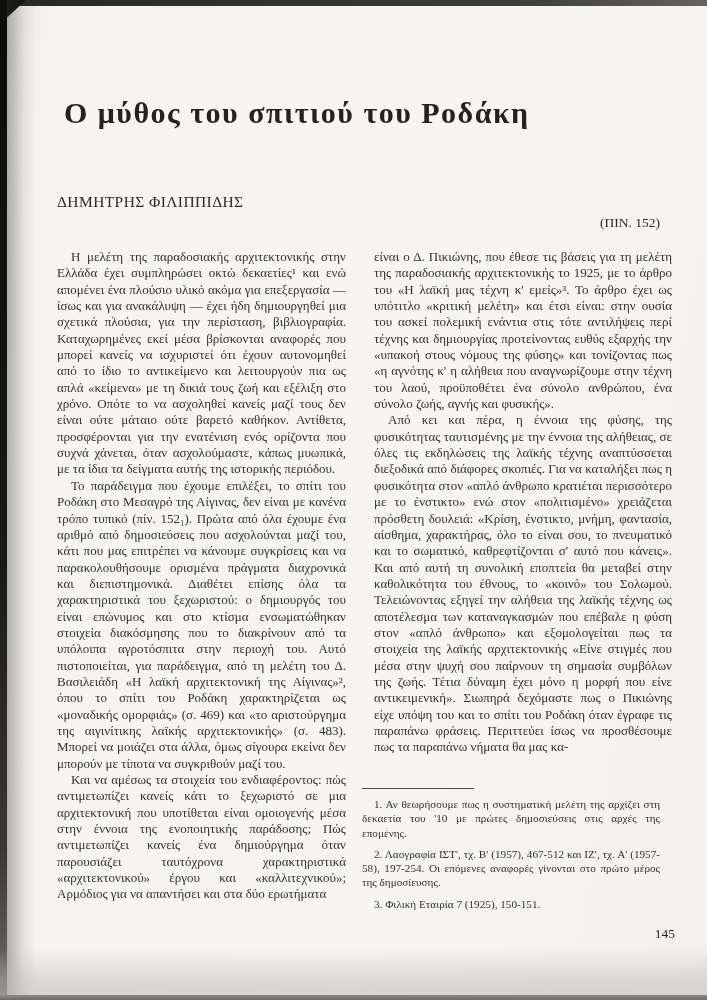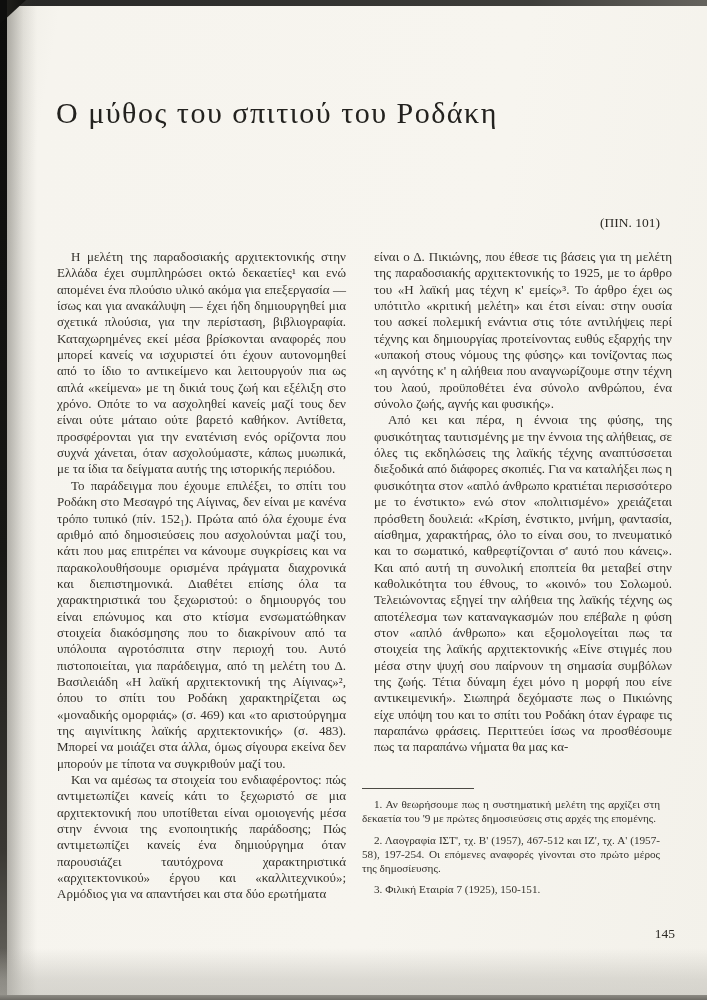--- a/index.html
+++ b/index.html
@@ -39,23 +39,23 @@
   .scan-edge-bottom {
     position: absolute; left: 0; top: 948px; width: 100%; height: 52px;
     background: linear-gradient(to bottom, rgba(186,184,177,0) 0%, rgba(186,184,177,0.45) 60%, rgba(186,184,177,0.55) 100%);
   }
   .scan-bottom-line {
     position: absolute; left: 0; top: 995px; width: 100%; height: 5px;
     background: linear-gradient(to bottom, #8d8b84, #6e6c66);
   }
   
   .title {
-    position: absolute; left: 56px; top: 96px; width: 600px;
+    position: absolute; left: 64px; top: 96px; width: 600px;
     margin: 0;
-    font-size: 30px; font-weight: normal;
+    font-size: 30px; font-weight: bold;
     letter-spacing: 1.5px;
     color: #23221f;
   }
   .author {
     position: absolute; left: 57px; top: 193px;
     font-size: 15.5px; letter-spacing: 0.4px;
     color: #2c2a25;
   }
   .plate-ref {
     position: absolute; left: 360px; top: 215px; width: 300px;
@@ -103,35 +103,36 @@
 <div class="page">
 
   <div class="scan-edge-top"></div>
   <div class="scan-edge-left"></div>
   <div class="scan-corner"></div>
   <div class="gutter-shadow"></div>
   <div class="scan-edge-bottom"></div>
   <div class="scan-bottom-line"></div>
 
   <h1 class="title">Ο μύθος του σπιτιού του Ροδάκη</h1>
-  <div class="plate-ref">(ΠΙΝ. 101)</div>
+  <div class="author">ΔΗΜΗΤΡΗΣ ΦΙΛΙΠΠΙΔΗΣ</div>
+  <div class="plate-ref">(ΠΙΝ. 152)</div>
 
   <div class="col col-left">
     <p>Η μελέτη της παραδοσιακής αρχιτεκτονικής στην Ελλάδα έχει συμπληρώσει οκτώ δεκαετίες¹ και ενώ απομένει ένα πλούσιο υλικό ακόμα για επεξεργασία — ίσως και για ανακάλυψη — έχει ήδη δημιουργηθεί μια σχετικά πλούσια, για την περίσταση, βιβλιογραφία. Καταχωρημένες εκεί μέσα βρίσκονται αναφορές που μπορεί κανείς να ισχυριστεί ότι έχουν αυτονομηθεί από το ίδιο το αντικείμενο και λειτουργούν πια ως απλά «κείμενα» με τη δικιά τους ζωή και εξέλιξη στο χρόνο. Οπότε το να ασχοληθεί κανείς μαζί τους δεν είναι ούτε μάταιο ούτε βαρετό καθήκον. Αντίθετα, προσφέρονται για την ενατένιση ενός ορίζοντα που συχνά χάνεται, όταν ασχολούμαστε, κάπως μυωπικά, με τα ίδια τα δείγματα αυτής της ιστορικής περιόδου.</p>
     <p>Το παράδειγμα που έχουμε επιλέξει, το σπίτι του Ροδάκη στο Μεσαγρό της Αίγινας, δεν είναι με κανένα τρόπο τυπικό (πίν. 152₁). Πρώτα από όλα έχουμε ένα αριθμό από δημοσιεύσεις που ασχολούνται μαζί του, κάτι που μας επιτρέπει να κάνουμε συγκρίσεις και να παρακολουθήσουμε ορισμένα πράγματα διαχρονικά και διεπιστημονικά. Διαθέτει επίσης όλα τα χαρακτηριστικά του ξεχωριστού: ο δημιουργός του είναι επώνυμος και στο κτίσμα ενσωματώθηκαν στοιχεία διακόσμησης που το διακρίνουν από τα υπόλοιπα αγροτόσπιτα στην περιοχή του. Αυτό πιστοποιείται, για παράδειγμα, από τη μελέτη του Δ. Βασιλειάδη «Η λαϊκή αρχιτεκτονική της Αίγινας»², όπου το σπίτι του Ροδάκη χαρακτηρίζεται ως «μοναδικής ομορφιάς» (σ. 469) και «το αριστούργημα της αιγινίτικης λαϊκής αρχιτεκτονικής» (σ. 483). Μπορεί να μοιάζει στα άλλα, όμως σίγουρα εκείνα δεν μπορούν με τίποτα να συγκριθούν μαζί του.</p>
     <p>Και να αμέσως τα στοιχεία του ενδιαφέροντος: πώς αντιμετωπίζει κανείς κάτι το ξεχωριστό σε μια αρχιτεκτονική που υποτίθεται είναι ομοιογενής μέσα στην έννοια της ενοποιητικής παράδοσης; Πώς αντιμετωπίζει κανείς ένα δημιούργημα όταν παρουσιάζει ταυτόχρονα χαρακτηριστικά «αρχιτεκτονικού» έργου και «καλλιτεχνικού»; Αρμόδιος για να απαντήσει και στα δύο ερωτήματα</p>
   </div>
 
   <div class="col col-right">
     <p class="no-indent">είναι ο Δ. Πικιώνης, που έθεσε τις βάσεις για τη μελέτη της παραδοσιακής αρχιτεκτονικής το 1925, με το άρθρο του «Η λαϊκή μας τέχνη κ' εμείς»³. Το άρθρο έχει ως υπότιτλο «κριτική μελέτη» και έτσι είναι: στην ουσία του ασκεί πολεμική ενάντια στις τότε αντιλήψεις περί τέχνης και δημιουργίας προτείνοντας ευθύς εξαρχής την «υπακοή στους νόμους της φύσης» και τονίζοντας πως «η αγνότης κ' η αλήθεια που αναγνωρίζουμε στην τέχνη του λαού, προϋποθέτει ένα σύνολο ανθρώπου, ένα σύνολο ζωής, αγνής και φυσικής».</p>
     <p>Από κει και πέρα, η έννοια της φύσης, της φυσικότητας ταυτισμένης με την έννοια της αλήθειας, σε όλες τις εκδηλώσεις της λαϊκής τέχνης αναπτύσσεται διεξοδικά από διάφορες σκοπιές. Για να καταλήξει πως η φυσικότητα στον «απλό άνθρωπο κρατιέται περισσότερο με το ένστικτο» ενώ στον «πολιτισμένο» χρειάζεται πρόσθετη δουλειά: «Κρίση, ένστικτο, μνήμη, φαντασία, αίσθημα, χαρακτήρας, όλο το είναι σου, το πνευματικό και το σωματικό, καθρεφτίζονται σ' αυτό που κάνεις». Και από αυτή τη συνολική εποπτεία θα μεταβεί στην καθολικότητα του έθνους, το «κοινό» του Σολωμού. Τελειώνοντας εξηγεί την αλήθεια της λαϊκής τέχνης ως αποτέλεσμα των καταναγκασμών που επέβαλε η φύση στον «απλό άνθρωπο» και εξομολογείται πως τα στοιχεία της λαϊκής αρχιτεκτονικής «Είνε στιγμές που μέσα στην ψυχή σου παίρνουν τη σημασία συμβόλων της ζωής. Τέτια δύναμη έχει μόνο η μορφή που είνε αντικειμενική». Σιωπηρά δεχόμαστε πως ο Πικιώνης είχε υπόψη του και το σπίτι του Ροδάκη όταν έγραφε τις παραπάνω φράσεις. Περιττεύει ίσως να προσθέσουμε πως τα παραπάνω νήματα θα μας κα-</p>
   </div>
 
   <div class="footnote-block">
     <div class="footnote-rule"></div>
-    <p class="fn">1. Αν θεωρήσουμε πως η συστηματική μελέτη της αρχίζει στη δεκαετία του '9 με πρώτες δημοσιεύσεις στις αρχές της επομένης.</p>
+    <p class="fn">1. Αν θεωρήσουμε πως η συστηματική μελέτη της αρχίζει στη δεκαετία του '10 με πρώτες δημοσιεύσεις στις αρχές της επομένης.</p>
     <p class="fn">2. Λαογραφία ΙΣΤ', τχ. Β' (1957), 467-512 και ΙΖ', τχ. Α' (1957-58), 197-254. Οι επόμενες αναφορές γίνονται στο πρώτο μέρος της δημοσίευσης.</p>
     <p class="fn">3. Φιλική Εταιρία 7 (1925), 150-151.</p>
   </div>
 
   <div class="page-number">145</div>
 
 </div>
 
 </body></html>

